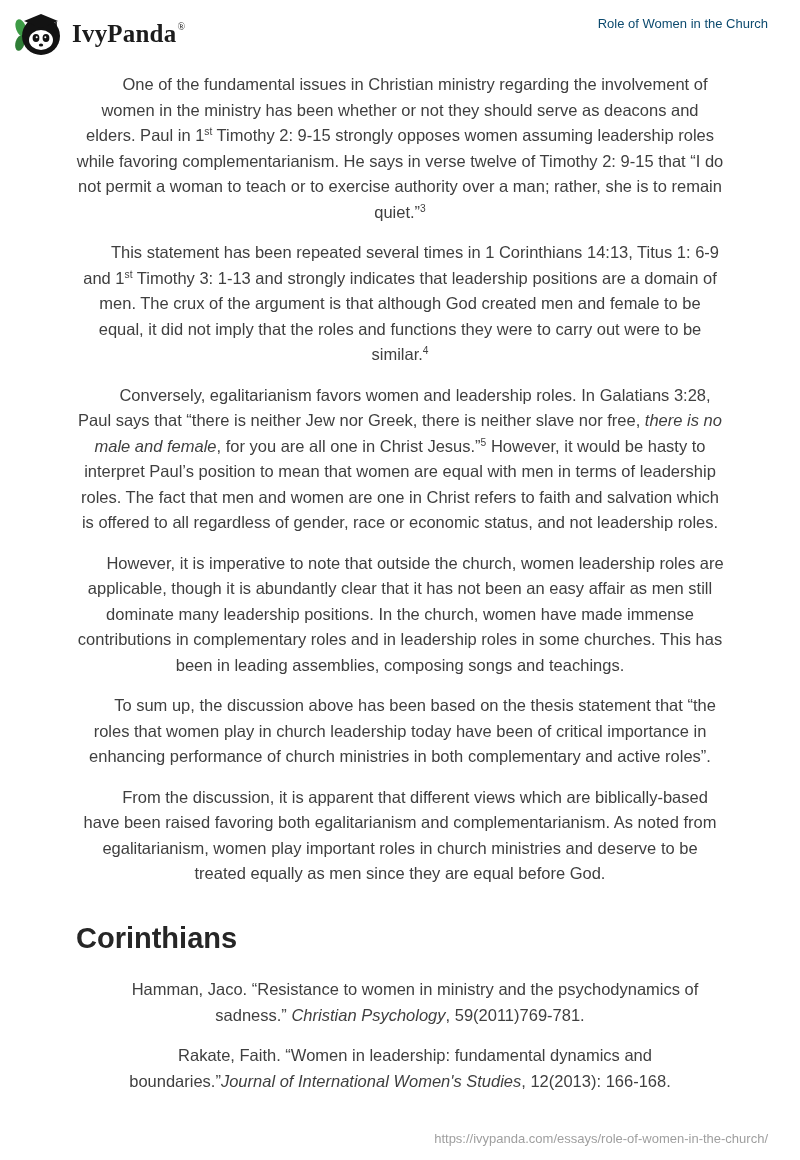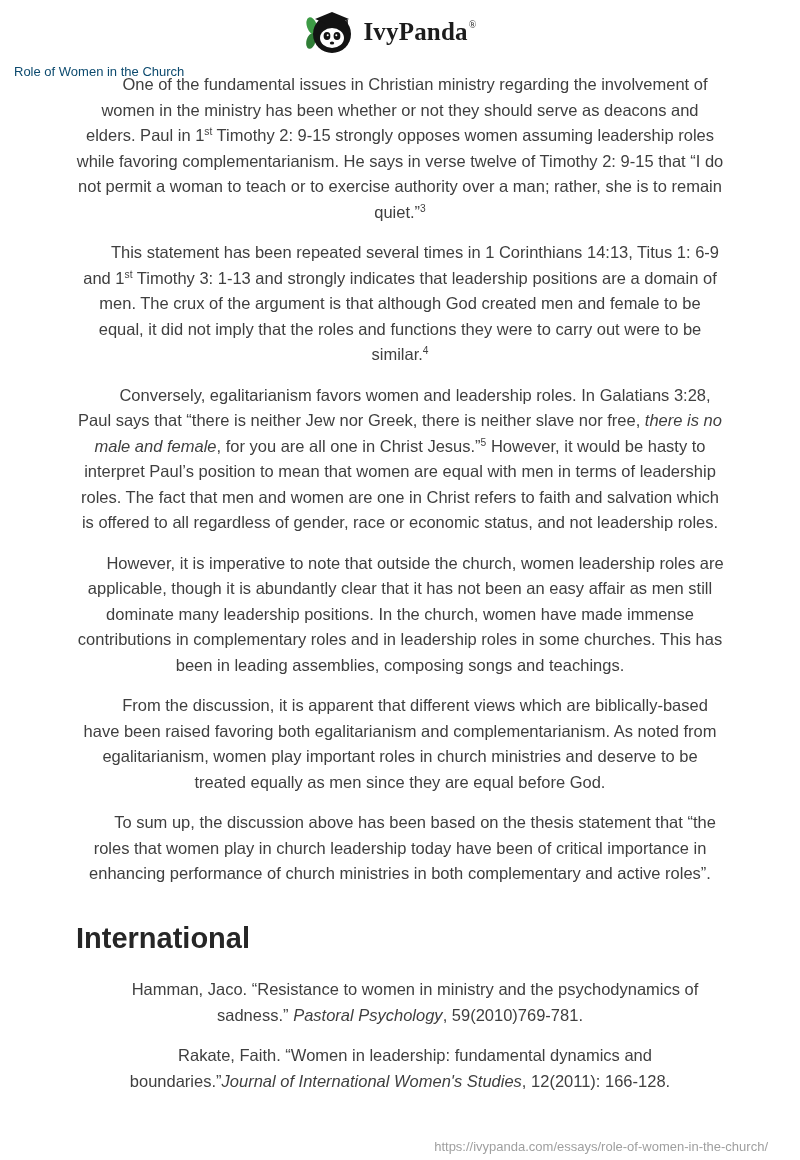--- a/index.html
+++ b/index.html
@@ -9,25 +9,24 @@
     width: 800px;
     height: 1160px;
     margin: 0 auto;
     background: #ffffff;
     font-family: "Liberation Sans", sans-serif;
     color: #3f3f3f;
     overflow: hidden;
   }
   .header {
     display: flex;
-    align-items: center;
+    align-items: flex-end;
     justify-content: space-between;
     padding: 8px 32px 4px 14px;
     height: 62px;
-    flex-direction: column;
   }
   .brand {
     display: flex;
     align-items: center;
     gap: 10px;
     cursor: pointer;
   }
   .brand-name {
     font-family: "Liberation Serif", serif;
     font-weight: 700;
@@ -67,21 +66,21 @@
   .bib-heading {
     font-size: 29px;
     font-weight: 700;
     color: #262626;
     margin: 34px 0 22px 0;
     line-height: 1.2;
   }
   .footer-url {
     position: absolute;
     right: 32px;
-    bottom: 6px;
+    bottom: 14px;
     font-size: 13px;
     color: #9f9f9f;
   }
   .logo-svg { display: block; }
 </style>
 </head>
 <body>
 
 <div class="page">
 
@@ -110,27 +109,27 @@
   <main class="content">
 
     <p><span>One of the fundamental issues in Christian ministry regarding the involvement of women in the ministry has been whether or not they should serve as deacons and elders. Paul in 1</span><sup>st</sup><span> Timothy 2: 9-15 strongly opposes women assuming leadership roles while favoring complementarianism. He says in verse twelve of Timothy 2: 9-15 that “I do not permit a woman to teach or to exercise authority over a man; rather, she is to remain quiet.”</span><sup>3</sup></p>
 
     <p><span>This statement has been repeated several times in 1 Corinthians 14:13, Titus 1: 6-9 and 1</span><sup>st</sup><span> Timothy 3: 1-13 and strongly indicates that leadership positions are a domain of men. The crux of the argument is that although God created men and female to be equal, it did not imply that the roles and functions they were to carry out were to be similar.</span><sup>4</sup></p>
 
     <p><span>Conversely, egalitarianism favors women and leadership roles. In Galatians 3:28, Paul says that “there is neither Jew nor Greek, there is neither slave nor free, </span><em>there is no male and female</em><span>, for you are all one in Christ Jesus.”</span><sup>5</sup><span> However, it would be hasty to interpret Paul’s position to mean that women are equal with men in terms of leadership roles. The fact that men and women are one in Christ refers to faith and salvation which is offered to all regardless of gender, race or economic status, and not leadership roles.</span></p>
 
     <p><span>However, it is imperative to note that outside the church, women leadership roles are applicable, though it is abundantly clear that it has not been an easy affair as men still dominate many leadership positions. In the church, women have made immense contributions in complementary roles and in leadership roles in some churches. This has been in leading assemblies, composing songs and teachings.</span></p>
 
+    <p><span>To sum up, the discussion above has been based on the thesis statement that “the roles that women play in church leadership today have been of critical importance in enhancing performance of church ministries in both complementary and active roles”.</span></p>
+
     <p><span>From the discussion, it is apparent that different views which are biblically-based have been raised favoring both egalitarianism and complementarianism. As noted from egalitarianism, women play important roles in church ministries and deserve to be treated equally as men since they are equal before God.</span></p>
 
-    <p><span>To sum up, the discussion above has been based on the thesis statement that “the roles that women play in church leadership today have been of critical importance in enhancing performance of church ministries in both complementary and active roles”.</span></p>
+    <h2 class="bib-heading">Corinthians</h2>
 
-    <h2 class="bib-heading">International</h2>
+    <p><span>Hamman, Jaco. “Resistance to women in ministry and the psychodynamics of sadness.” </span><em>Christian Psychology</em><span>, 59(2011)769-781.</span></p>
 
-    <p><span>Hamman, Jaco. “Resistance to women in ministry and the psychodynamics of sadness.” </span><em>Pastoral Psychology</em><span>, 59(2010)769-781.</span></p>
-
-    <p><span>Rakate, Faith. “Women in leadership: fundamental dynamics and boundaries.”</span><em>Journal of International Women's Studies</em><span>, 12(2011): 166-128.</span></p>
+    <p><span>Rakate, Faith. “Women in leadership: fundamental dynamics and boundaries.”</span><em>Journal of International Women's Studies</em><span>, 12(2013): 166-168.</span></p>
 
   </main>
 
   <span class="footer-url">https://ivypanda.com/essays/role-of-women-in-the-church/</span>
 
 </div>
 
 </body></html>

